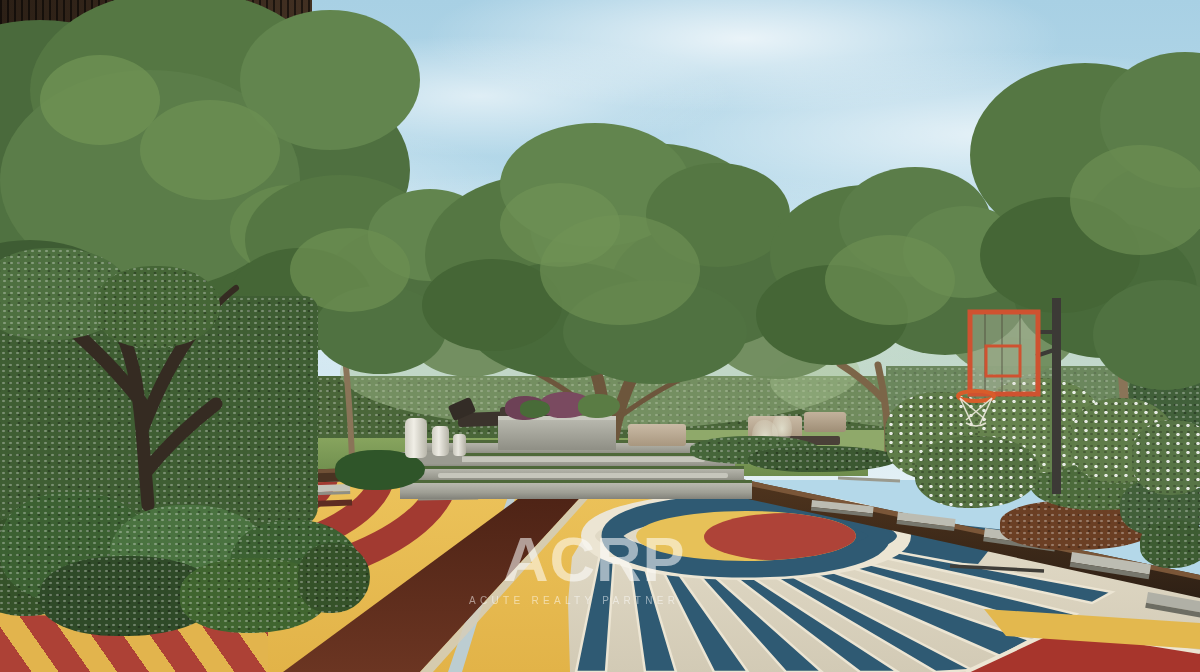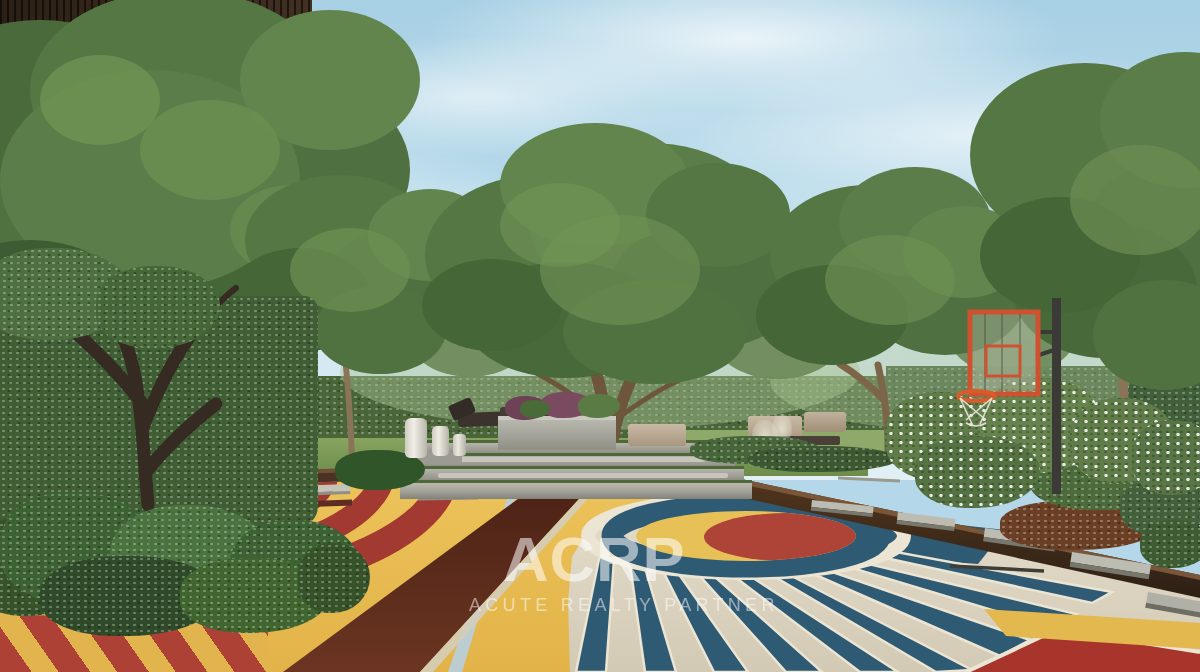--- a/index.html
+++ b/index.html
@@ -10,21 +10,21 @@
       radial-gradient(rgba(255,255,255,.30) 1px, transparent 1.8px),
       radial-gradient(rgba(0,0,0,.28) 1px, transparent 1.8px);
       background-size:7px 6px,10px 8px;background-position:0 0,4px 3px;}
   .wspeckle{background-image:
       radial-gradient(rgba(255,255,255,.85) 1.3px, transparent 2.2px),
       radial-gradient(rgba(0,0,0,.25) 1px, transparent 1.8px);
       background-size:10px 9px,7px 6px;background-position:1px 1px,4px 3px;}
   .blob{position:absolute;border-radius:48% 52% 55% 45%;}
   .watermark{position:absolute;left:503px;top:531px;z-index:40;color:rgba(255,255,255,.55);}
   .wm-logo{font-size:63px;font-weight:700;letter-spacing:1px;line-height:.92;}
-  .wm-tag{font-size:18px;font-weight:400;letter-spacing:4.3px;color:rgba(255,255,255,.5);
+  .wm-tag{font-size:10px;font-weight:400;letter-spacing:4.3px;color:rgba(255,255,255,.5);
           margin-top:6px;white-space:nowrap;margin-left:-34px;}
 </style>
 </head>
 <body>
 
 <div class="scene">
 
   <div class="abs" style="left:0;top:0;width:1200px;height:480px;background:
     radial-gradient(38% 22% at 62% 8%, rgba(255,255,255,.75), transparent 70%),
     radial-gradient(30% 18% at 40% 20%, rgba(255,255,255,.6), transparent 70%),

